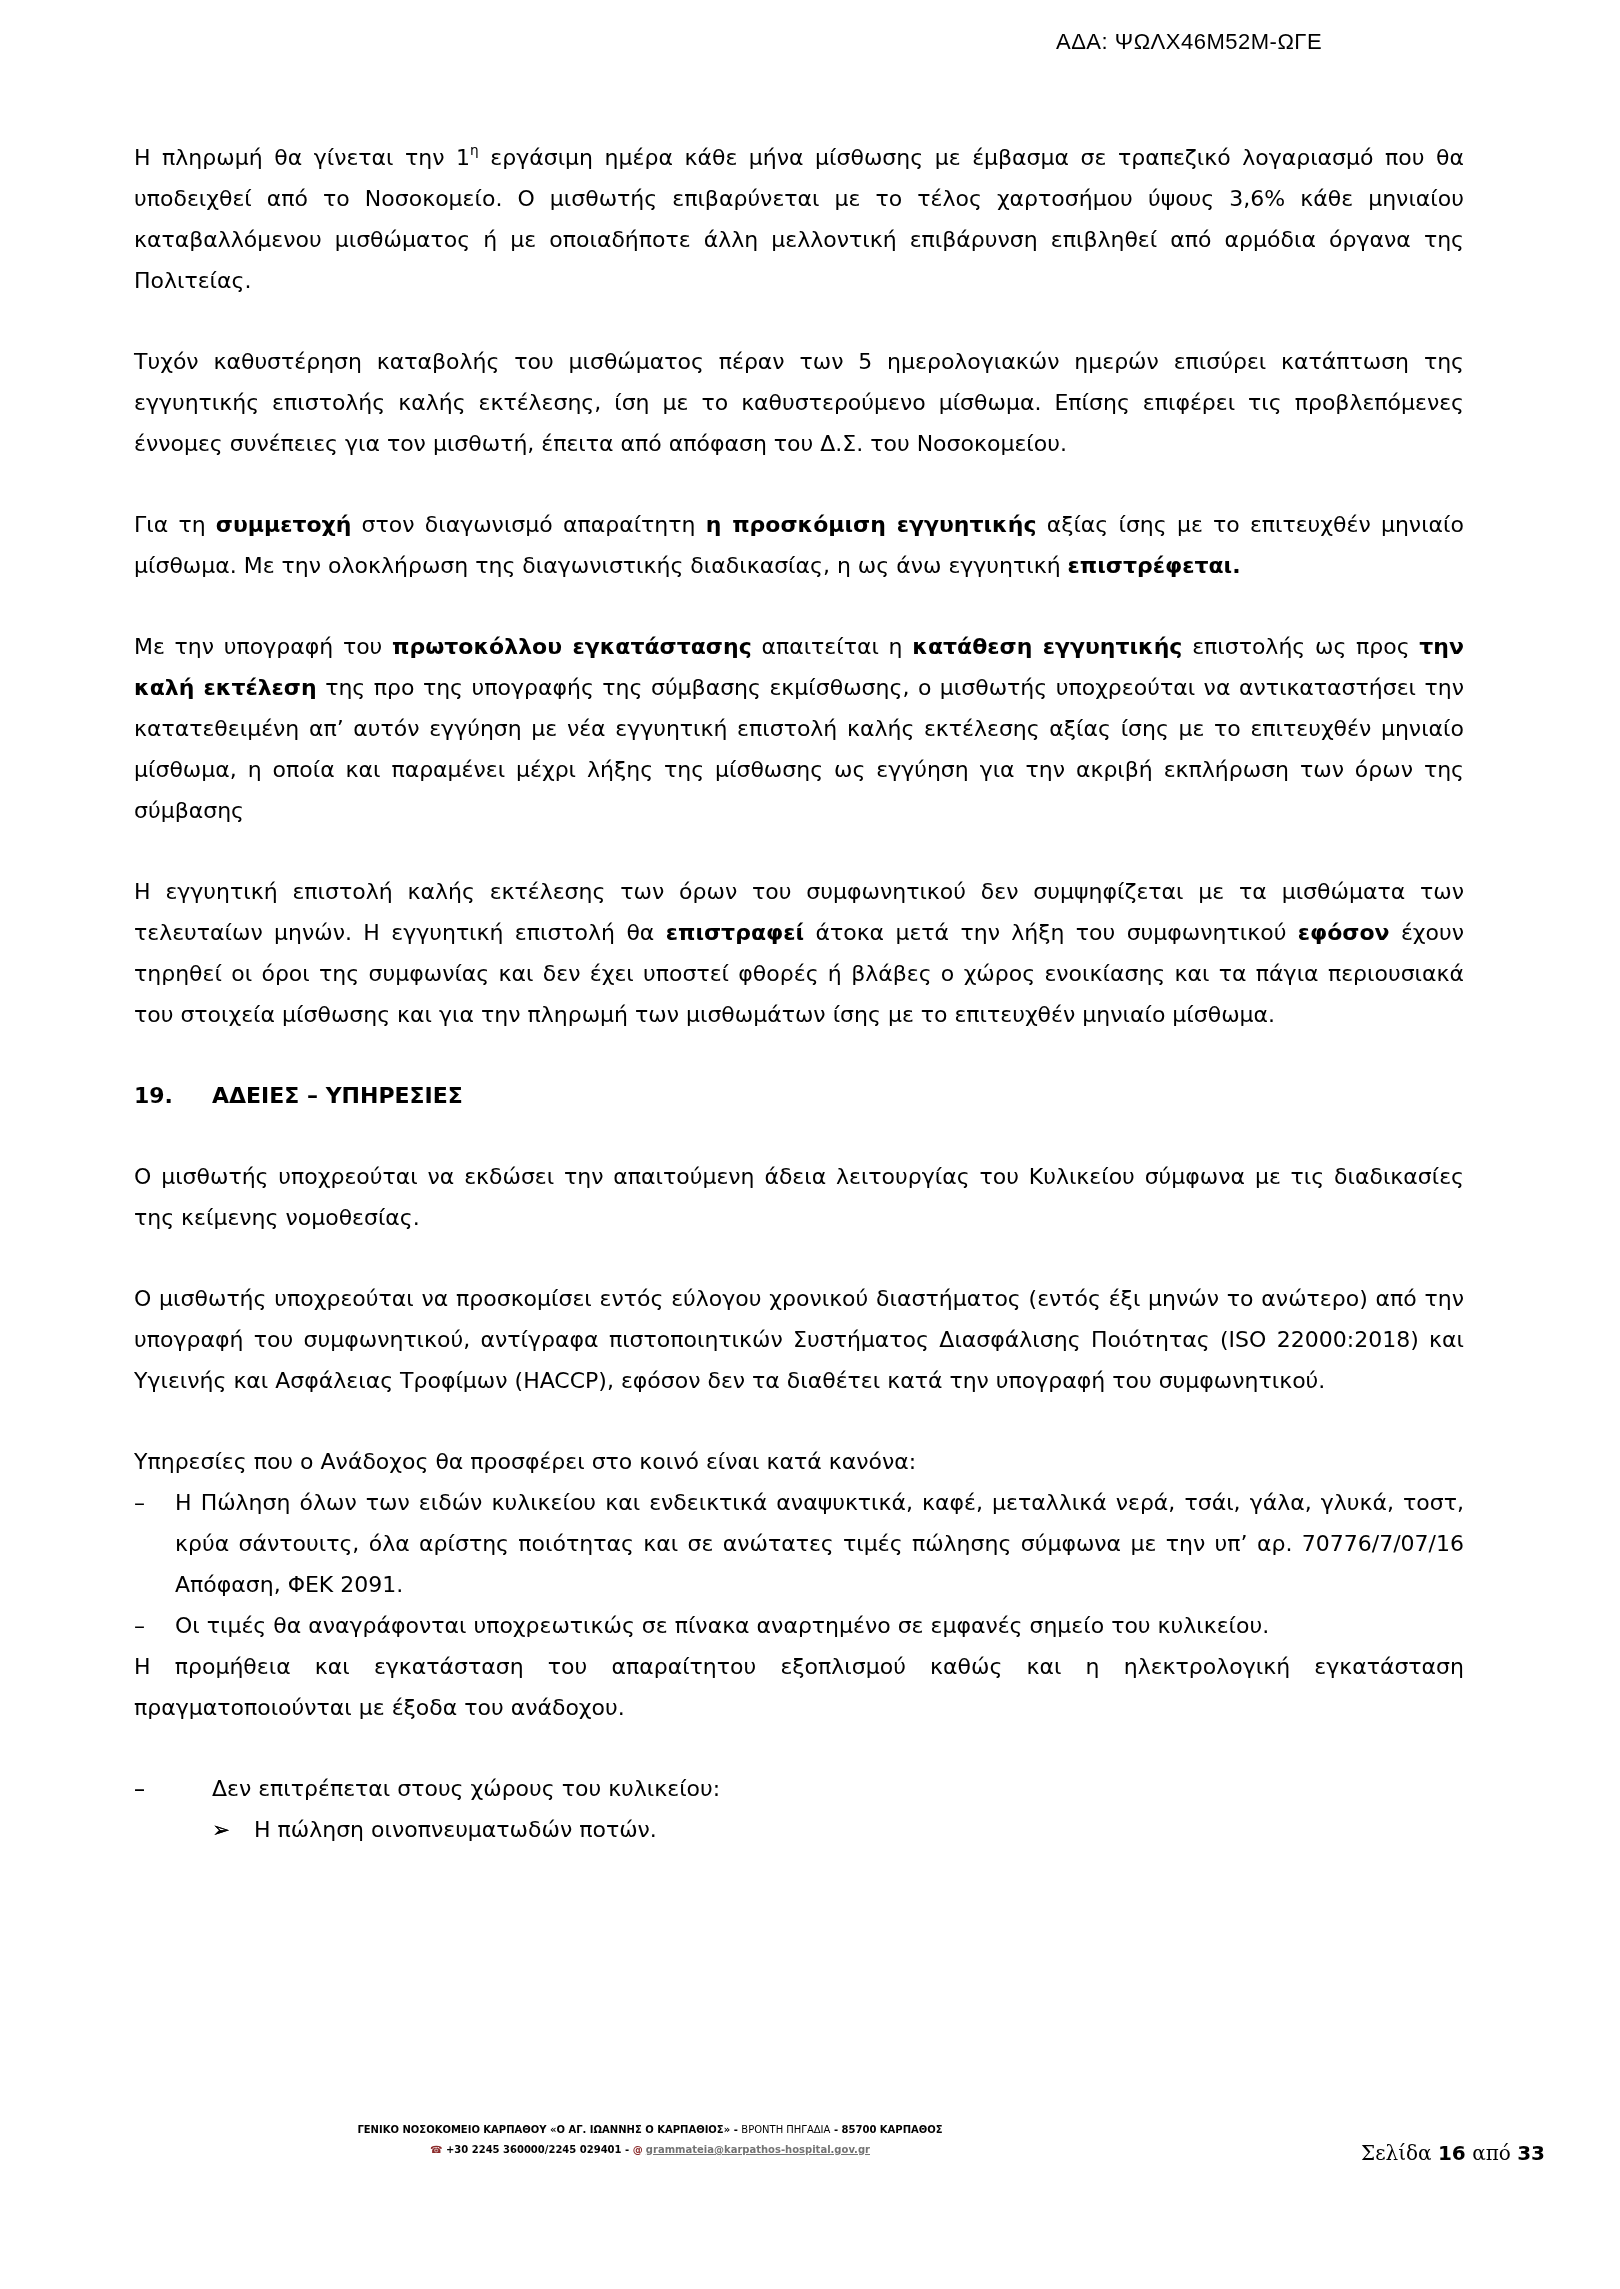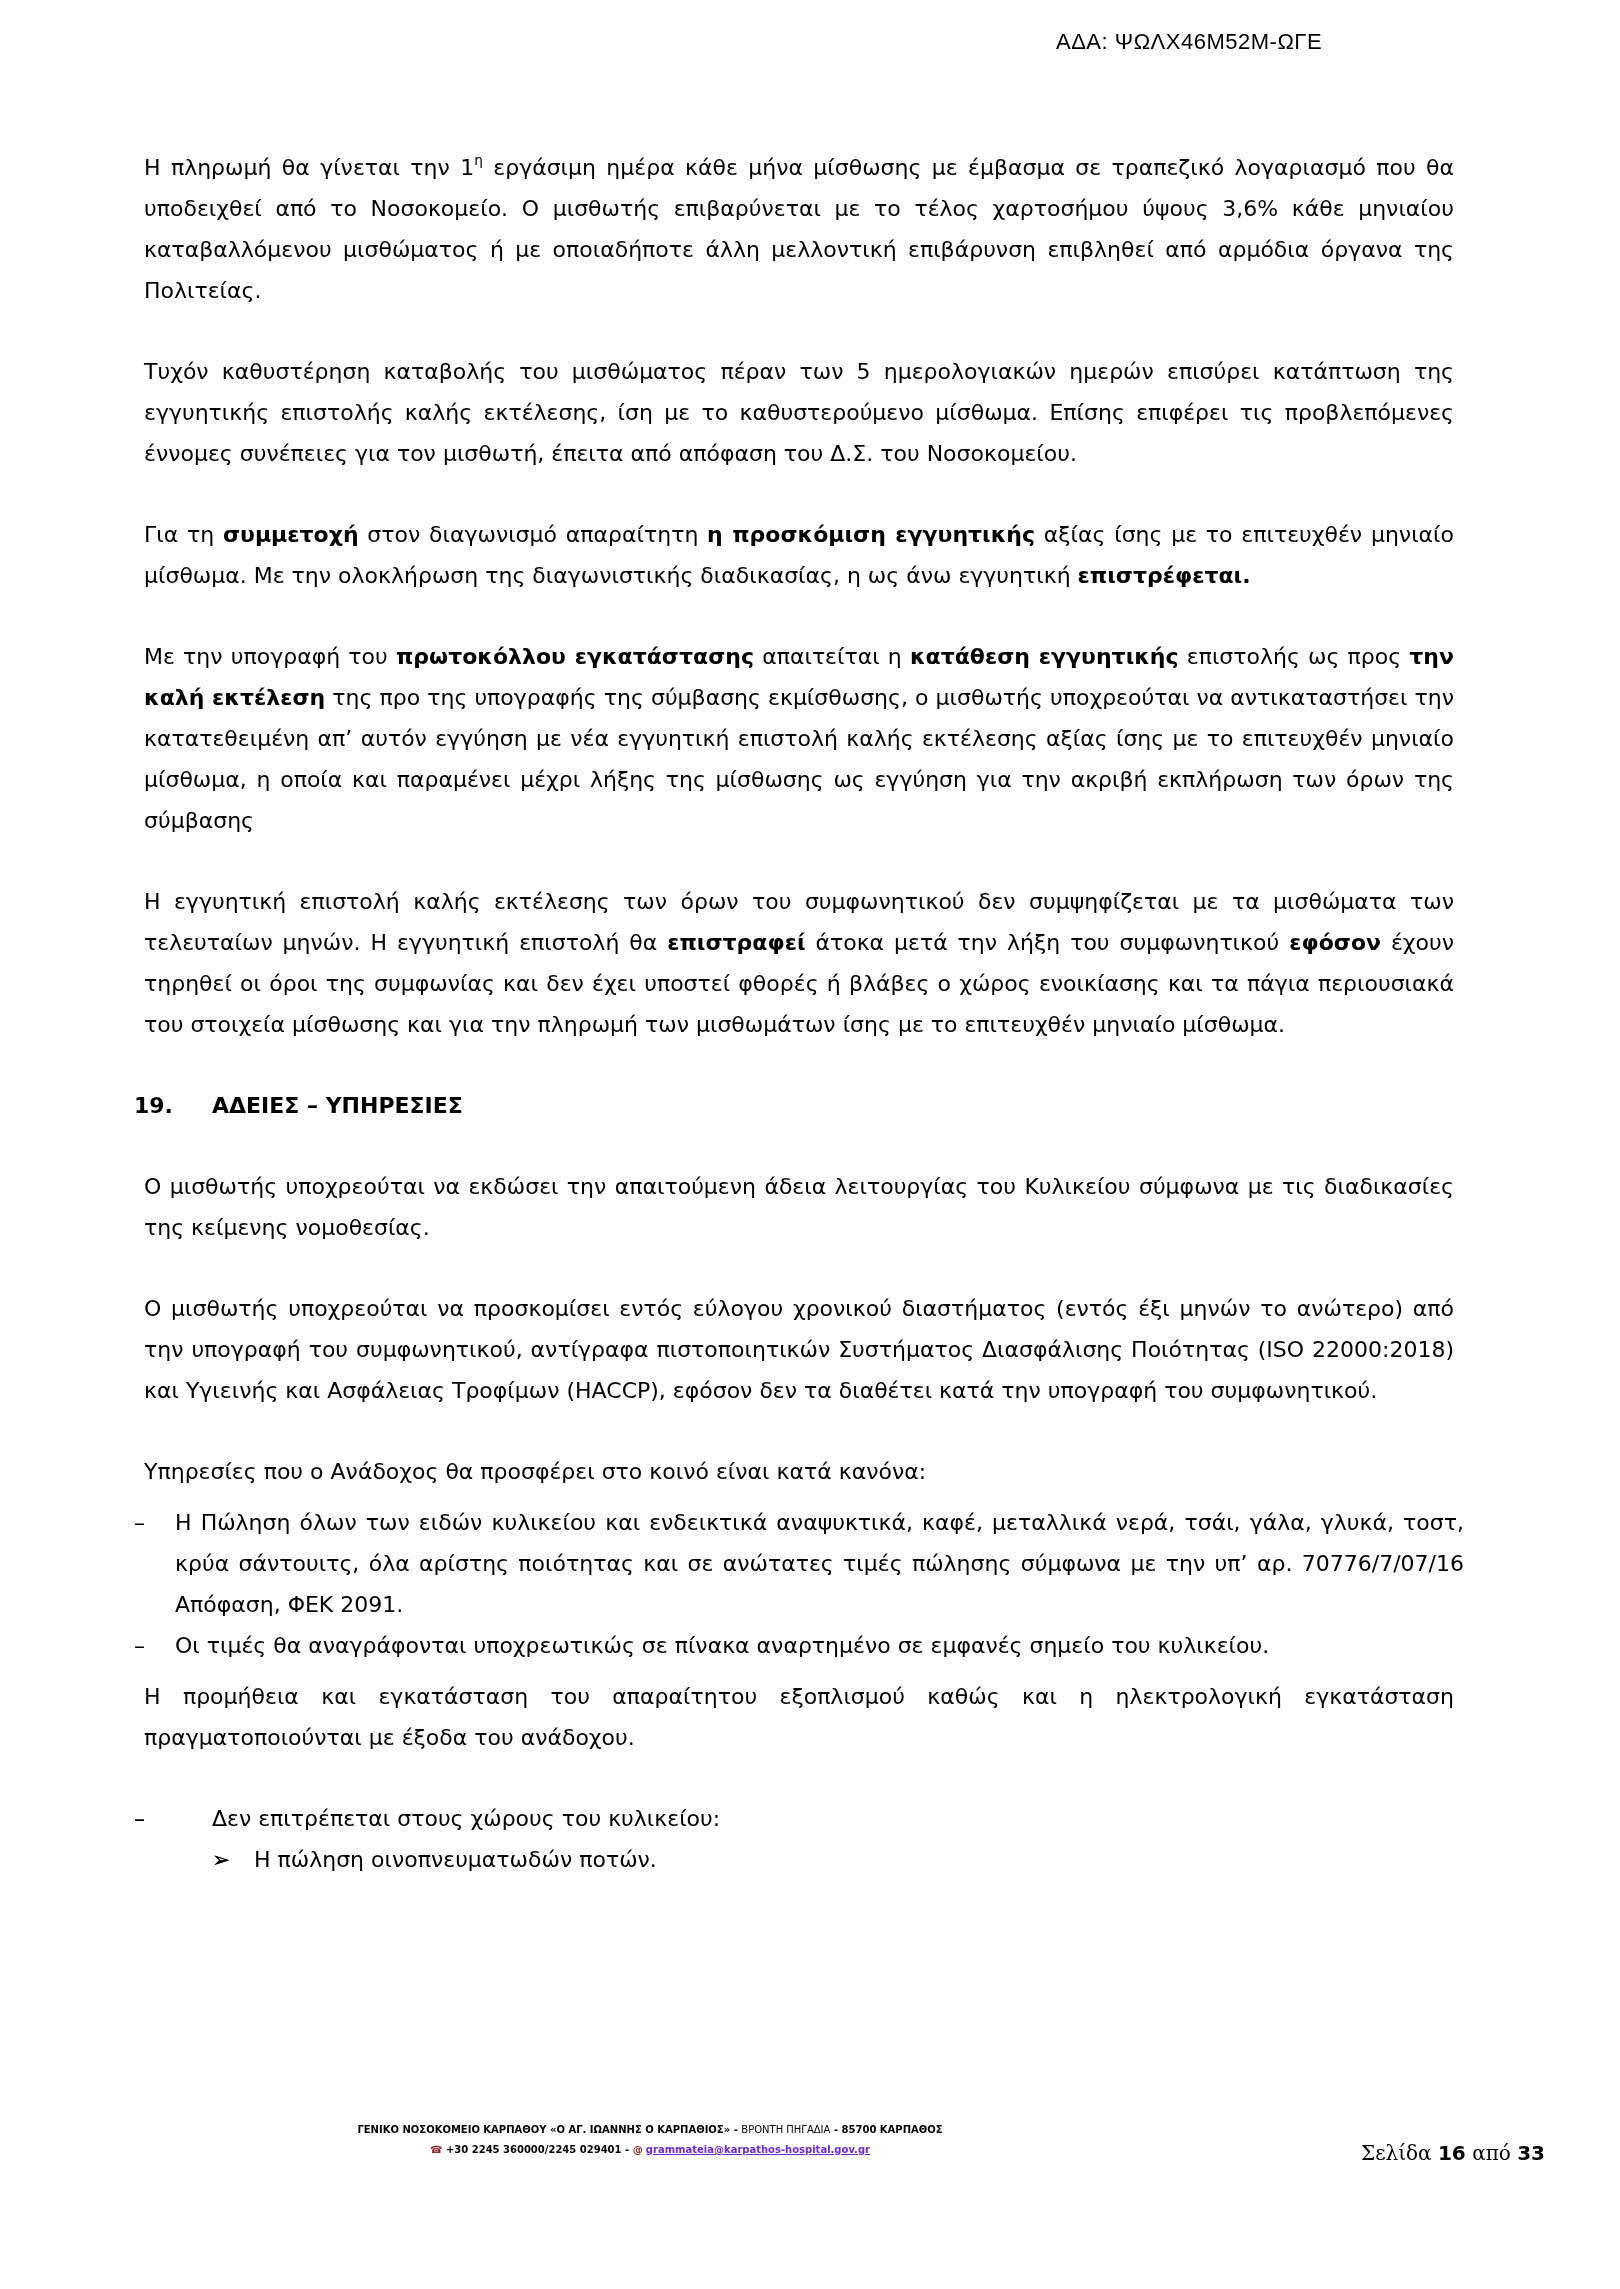--- a/index.html
+++ b/index.html
@@ -2,38 +2,38 @@
 <html><head>
 <meta charset="utf-8">
 <style>
   html, body { margin: 0; padding: 0; background: #ffffff; }
   body { width: 1620px; height: 2290px; position: relative; overflow: hidden;
          font-family: "Liberation Sans", sans-serif; color: #000; }
   .ada { position: absolute; top: 29px; left: 1056px; font-size: 22px; letter-spacing: 0.5px;
          font-family: "Liberation Sans", sans-serif; }
   .content { position: absolute; left: 134px; top: 137px; width: 1330px;
              font-family: "DejaVu Sans", sans-serif; font-size: 22px; line-height: 41px; }
-  .content p { margin: 10px; text-align: justify; }
+  .content p { margin: 0; text-align: justify; }
   .para { margin-bottom: 40px !important; }
   b { font-weight: bold; }
   sup { font-size: 13.7px; line-height: 0; vertical-align: 9.8px; }
   .heading { display: flex; font-weight: bold; margin: 0 0 40px 0; }
   .heading .num { width: 78px; }
   .dash-list { margin: 0; padding: 0; list-style: none; }
   .dash-list li { position: relative; padding-left: 41px; text-align: justify; }
   .dash-list li .bul { position: absolute; left: 0; top: 0; }
   .dash-list.wide li { padding-left: 78px; }
   .arrow-list { margin: 0; padding: 0; list-style: none; }
   .arrow-list li { position: relative; padding-left: 120px; }
   .arrow-list li .bul { position: absolute; left: 78px; top: 0; font-size: 21.6px; }
   .footer { position: absolute; top: 2120px; left: 0; width: 1300px; text-align: center;
             font-family: "DejaVu Sans", sans-serif; font-size: 10px; line-height: 19.6px; }
   .footer .b { font-weight: bold; }
   .footer .icon { color: #8b2a2a; }
-  .footer a { color: #6d28d9; text-decoration: underline; font-weight: bold; }
+  .footer a { color: #737373; text-decoration: underline; font-weight: bold; }
   .pagenum { position: absolute; top: 2141px; left: 1361px; font-family: "DejaVu Serif", serif;
              font-size: 20px; }
   .pagenum .n { font-family: "DejaVu Sans", sans-serif; font-weight: bold; }
 </style>
 </head>
 <body>
 
 <div class="ada">ΑΔΑ: ΨΩΛΧ46Μ52Μ-ΩΓΕ</div>
 
 <div class="content">

